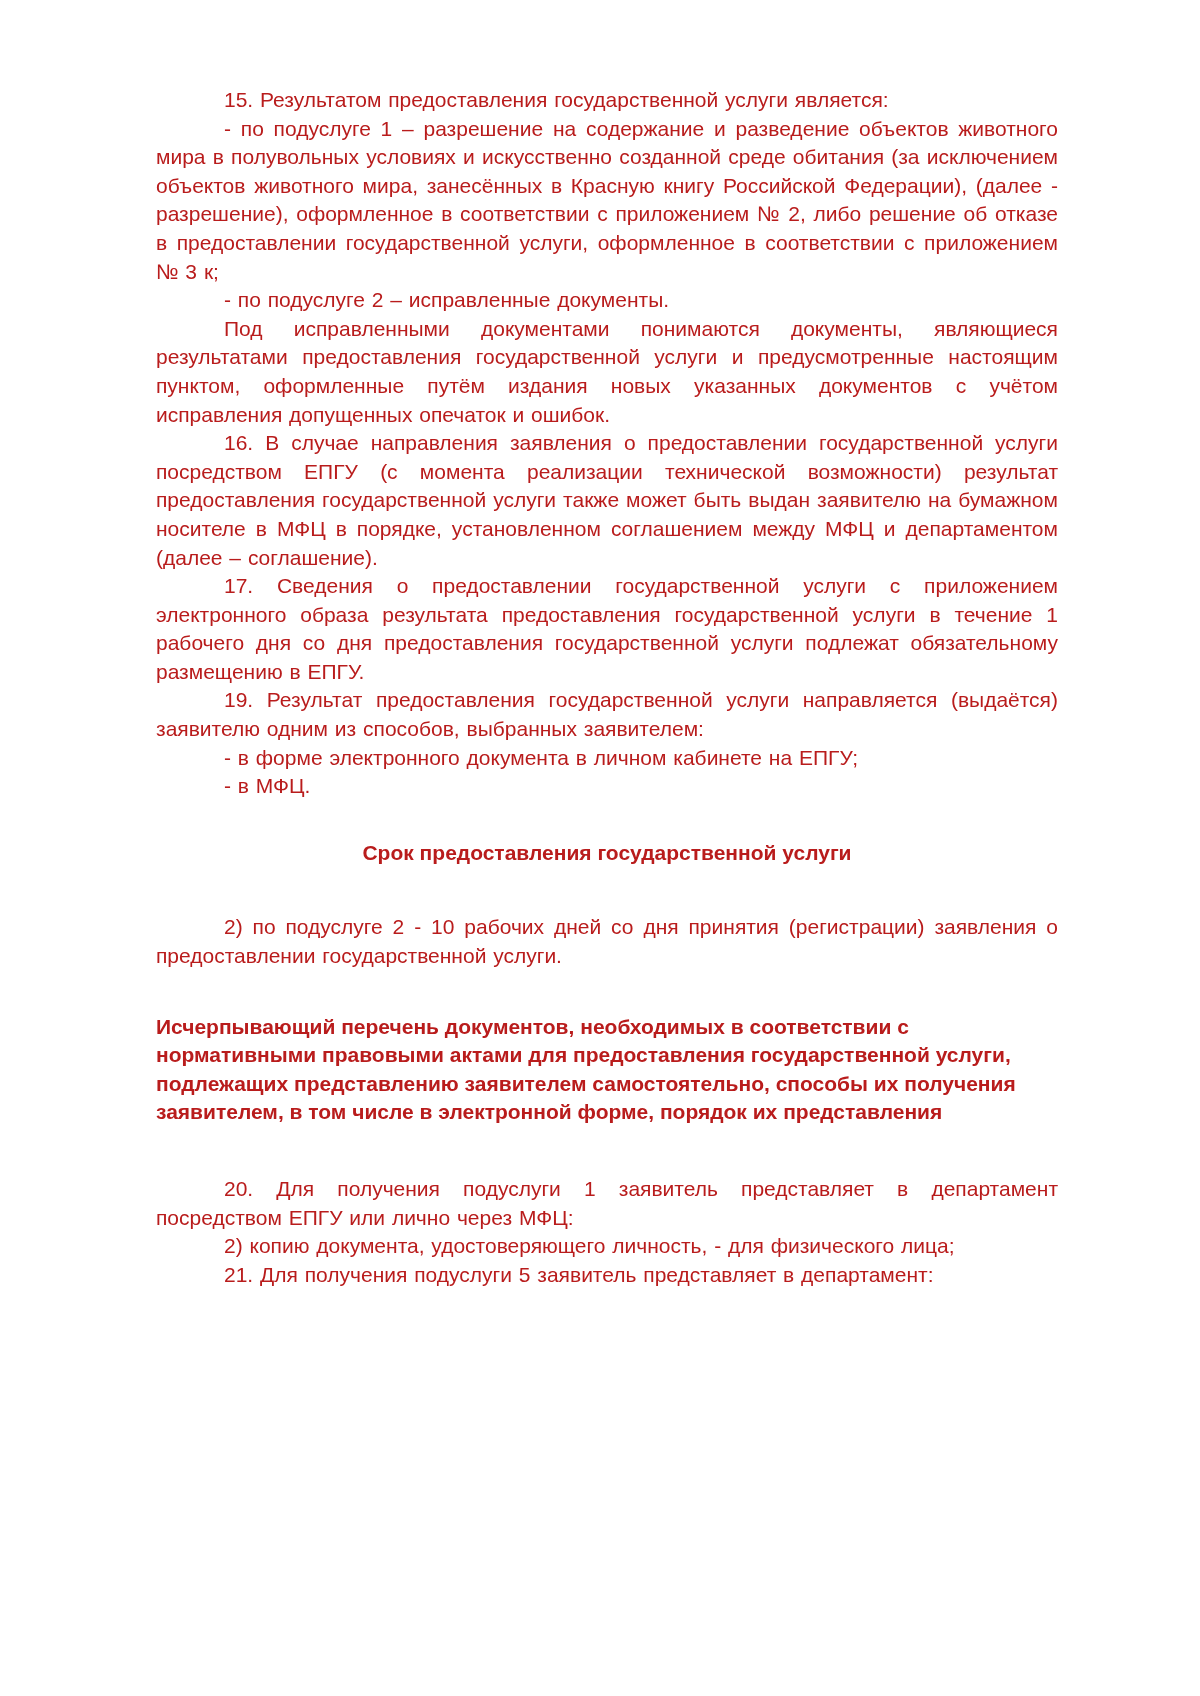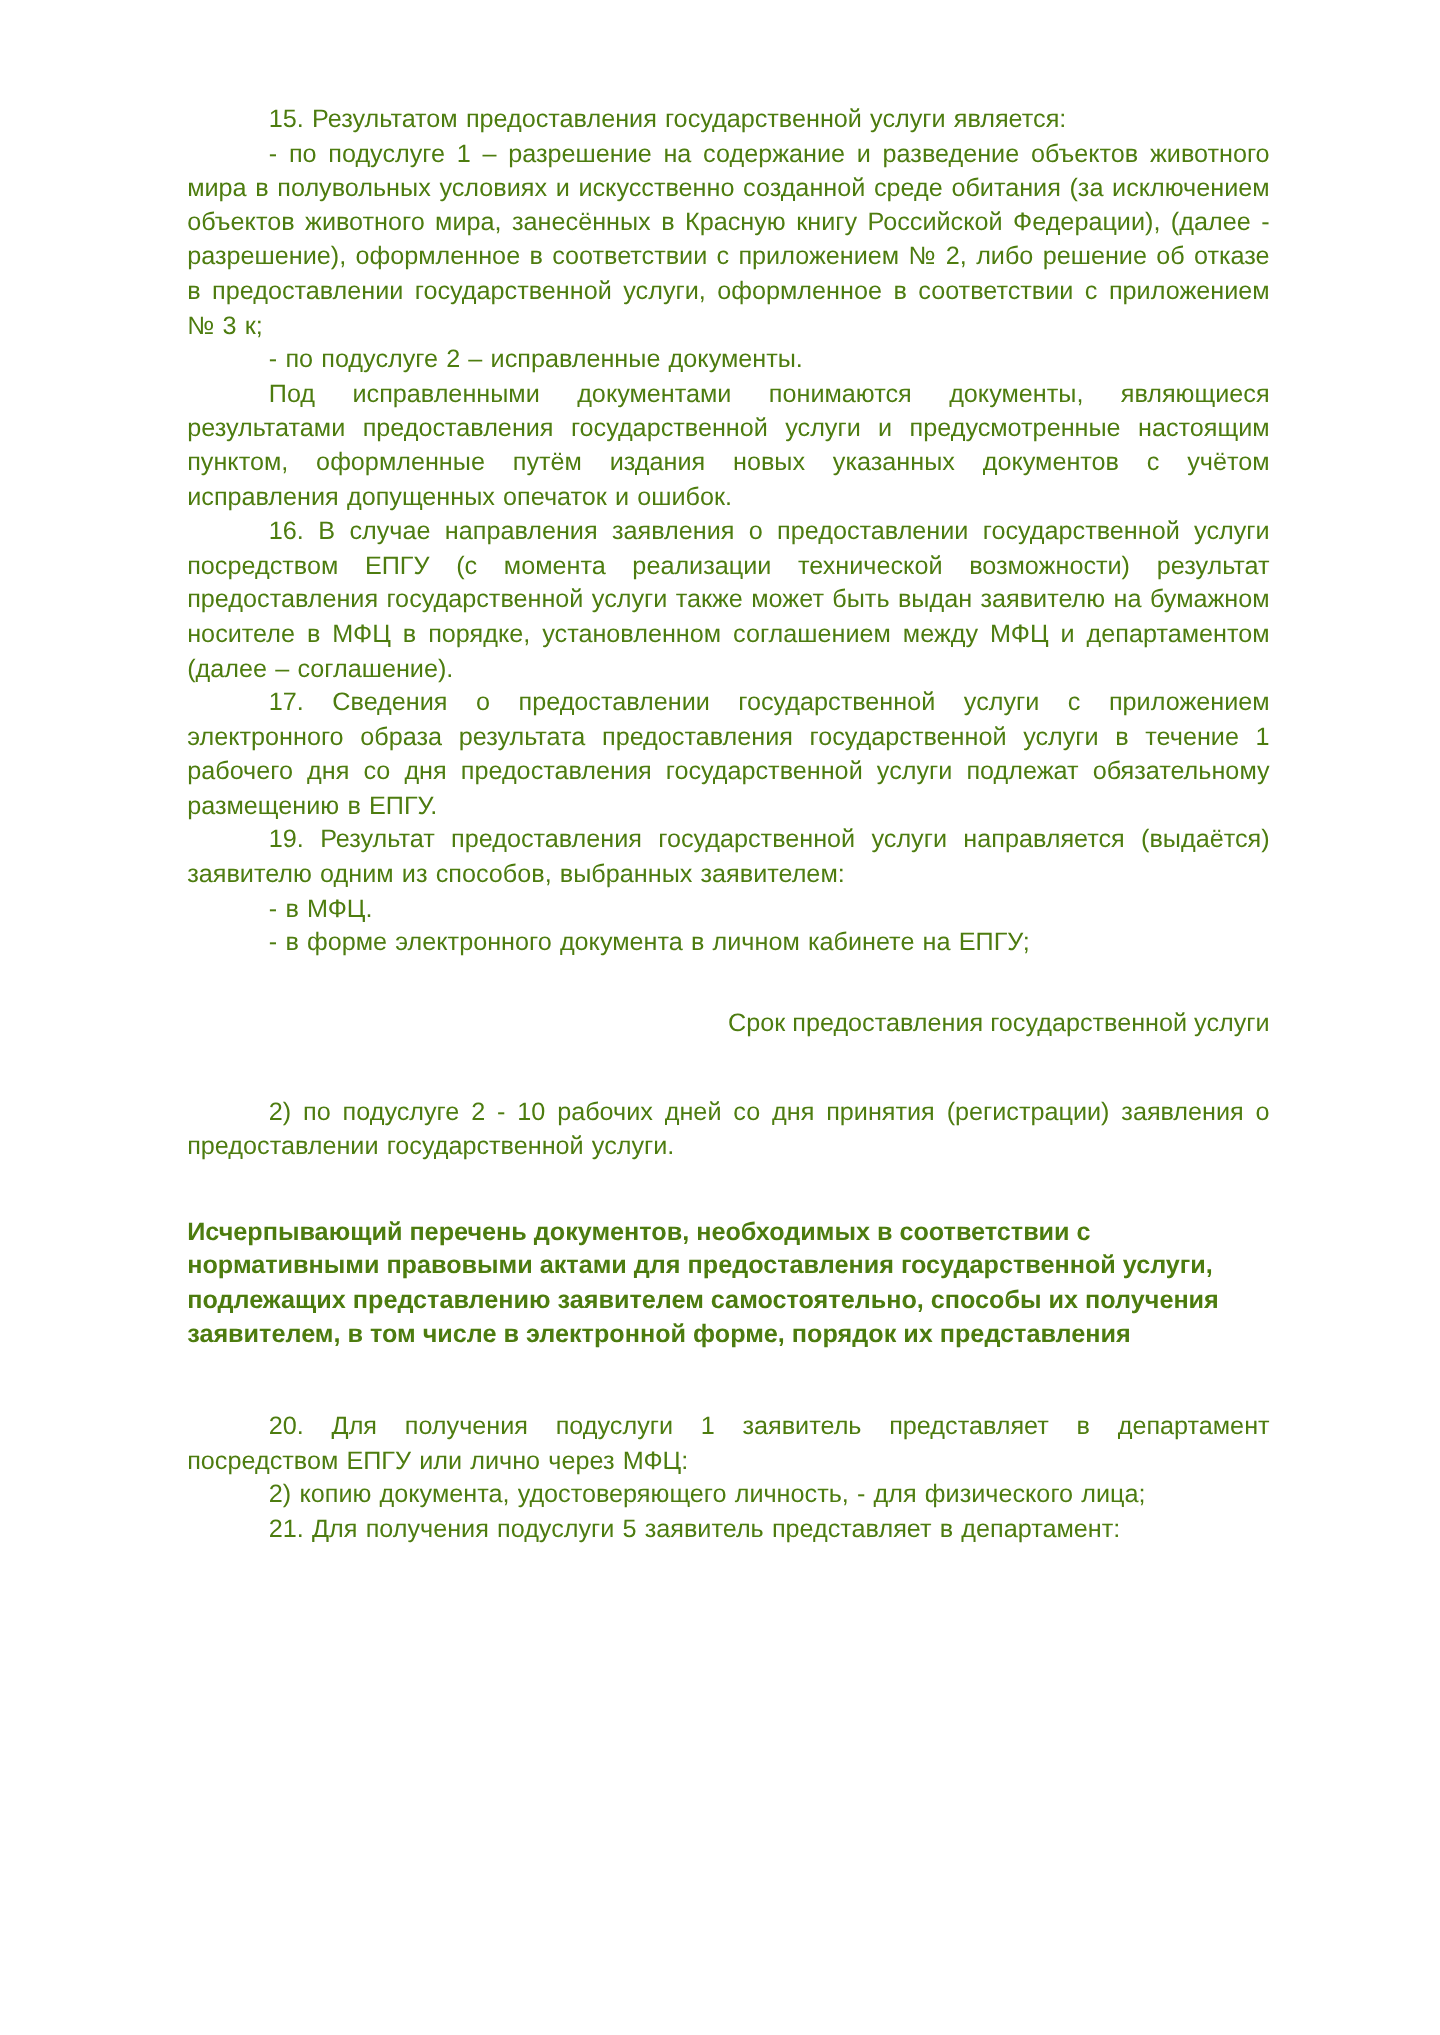--- a/index.html
+++ b/index.html
@@ -10,55 +10,55 @@
   .page {
     position: relative;
     width: 1200px;
     height: 1428px;
     box-sizing: border-box;
     background: #ffffff;
     padding: 86px 142px 0 156px;
     font-family: "Liberation Sans", sans-serif;
     font-size: 21px;
     line-height: 28.6px;
-    color: #4d7c0f;
+    color: #b91c1c;
     overflow: hidden;
   }
   .para {
     margin: 0;
     text-align: justify;
     text-indent: 68px;
     word-spacing: 1px;
   }
   .heading {
     margin: 38px 0 46px 0;
-    text-align: right;
+    text-align: center;
     text-indent: 0;
-    font-weight: normal;
+    font-weight: bold;
   }
   .heading-multiline {
     margin: 42px 0 48px 0;
     text-align: left;
     text-indent: 0;
     font-weight: bold;
   }
 </style>
 </head>
 <body>
 
 <div class="page">
   <p class="para">15. Результатом предоставления государственной услуги является:</p>
   <p class="para">- по подуслуге 1 – разрешение на содержание и разведение объектов животного мира в полувольных условиях и искусственно созданной среде обитания (за исключением объектов животного мира, занесённых в Красную книгу Российской Федерации), (далее - разрешение), оформленное в соответствии с приложением № 2, либо решение об отказе в предоставлении государственной услуги, оформленное в соответствии с приложением № 3 к;</p>
   <p class="para">- по подуслуге 2 – исправленные документы.</p>
   <p class="para">Под исправленными документами понимаются документы, являющиеся результатами предоставления государственной услуги и предусмотренные настоящим пунктом, оформленные путём издания новых указанных документов с учётом исправления допущенных опечаток и ошибок.</p>
   <p class="para">16. В случае направления заявления о предоставлении государственной услуги посредством ЕПГУ (с момента реализации технической возможности) результат предоставления государственной услуги также может быть выдан заявителю на бумажном носителе в МФЦ в порядке, установленном соглашением между МФЦ и департаментом (далее – соглашение).</p>
   <p class="para">17. Сведения о предоставлении государственной услуги с приложением электронного образа результата предоставления государственной услуги в течение 1 рабочего дня со дня предоставления государственной услуги подлежат обязательному размещению в ЕПГУ.</p>
   <p class="para">19. Результат предоставления государственной услуги направляется (выдаётся) заявителю одним из способов, выбранных заявителем:</p>
+  <p class="para">- в форме электронного документа в личном кабинете на ЕПГУ;</p>
   <p class="para">- в МФЦ.</p>
-  <p class="para">- в форме электронного документа в личном кабинете на ЕПГУ;</p>
 
   <p class="heading">Срок предоставления государственной услуги</p>
 
   <p class="para">2) по подуслуге 2 - 10 рабочих дней со дня принятия (регистрации) заявления о предоставлении государственной услуги.</p>
 
   <p class="heading-multiline">Исчерпывающий перечень документов, необходимых в соответствии с нормативными правовыми актами для предоставления государственной услуги, подлежащих представлению заявителем самостоятельно, способы их получения заявителем, в том числе в электронной форме, порядок их представления</p>
 
   <p class="para">20. Для получения подуслуги 1 заявитель представляет в департамент посредством ЕПГУ или лично через МФЦ:</p>
   <p class="para">2) копию документа, удостоверяющего личность, - для физического лица;</p>
   <p class="para">21. Для получения подуслуги 5 заявитель представляет в департамент:</p>

